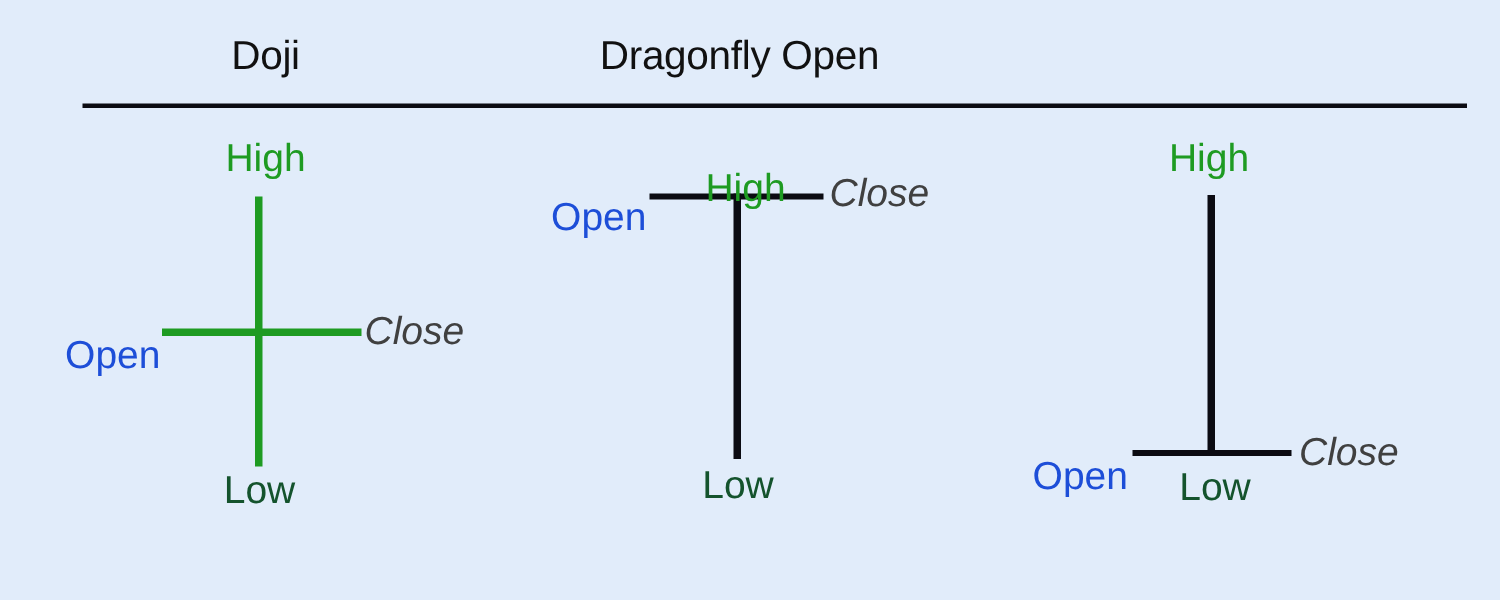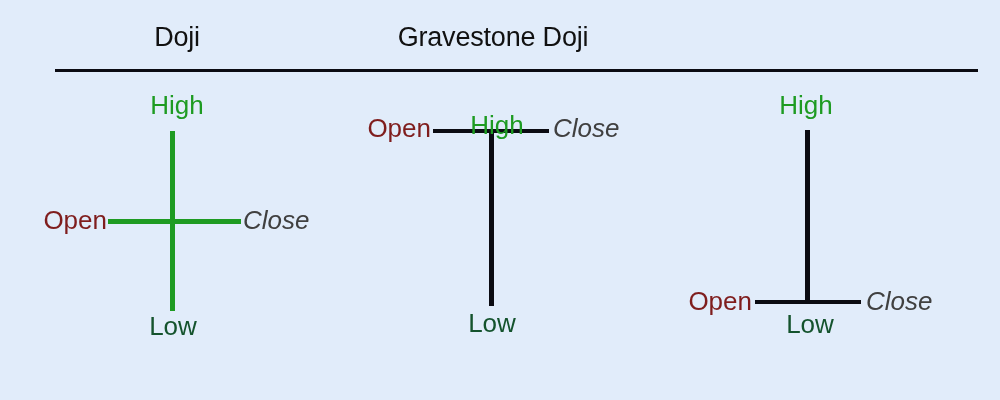--- a/index.html
+++ b/index.html
@@ -80,21 +80,21 @@
   
   .label {
     position: absolute;
     font-size: 26px;
     font-weight: 400;
     white-space: nowrap;
     line-height: 1;
   }
   .label.high  { color: #1e9b22; }
   .label.low   { color: #14532d; }
-  .label.open  { color: #7f1d1d; }
+  .label.open  { color: #1d4ed8; margin-top: 16px; }
   .label.close { color: #404040; font-style: italic; }
 
   .label.center { transform: translateX(-50%); }
   .label.right-anchored { transform: translateX(-100%); }
 
   
   #doji-high  { left: 177px; top: 92px; }
   #doji-low   { left: 173px; top: 313px; }
   #doji-open  { left: 107px; top: 207px; }
   #doji-close { left: 243px; top: 207px; }
@@ -110,21 +110,21 @@
   #gravestone-low   { left: 810px; top: 311px; }
   #gravestone-open  { left: 752px; top: 288px; }
   #gravestone-close { left: 866px; top: 288px; }
 </style>
 </head>
 <body>
 
 <div id="figure">
 
   <div class="panel-title" id="title-doji">Doji</div>
-  <div class="panel-title" id="title-dragonfly">Gravestone Doji</div>
+  <div class="panel-title" id="title-dragonfly">Dragonfly Open</div>
 
   <div id="title-rule"></div>
 
   <div class="stroke green" id="doji-wick"></div>
   <div class="stroke green" id="doji-bar"></div>
 
   <div class="label high center" id="doji-high">High</div>
   <div class="label low center" id="doji-low">Low</div>
   <div class="label open right-anchored" id="doji-open">Open</div>
   <div class="label close" id="doji-close">Close</div>

